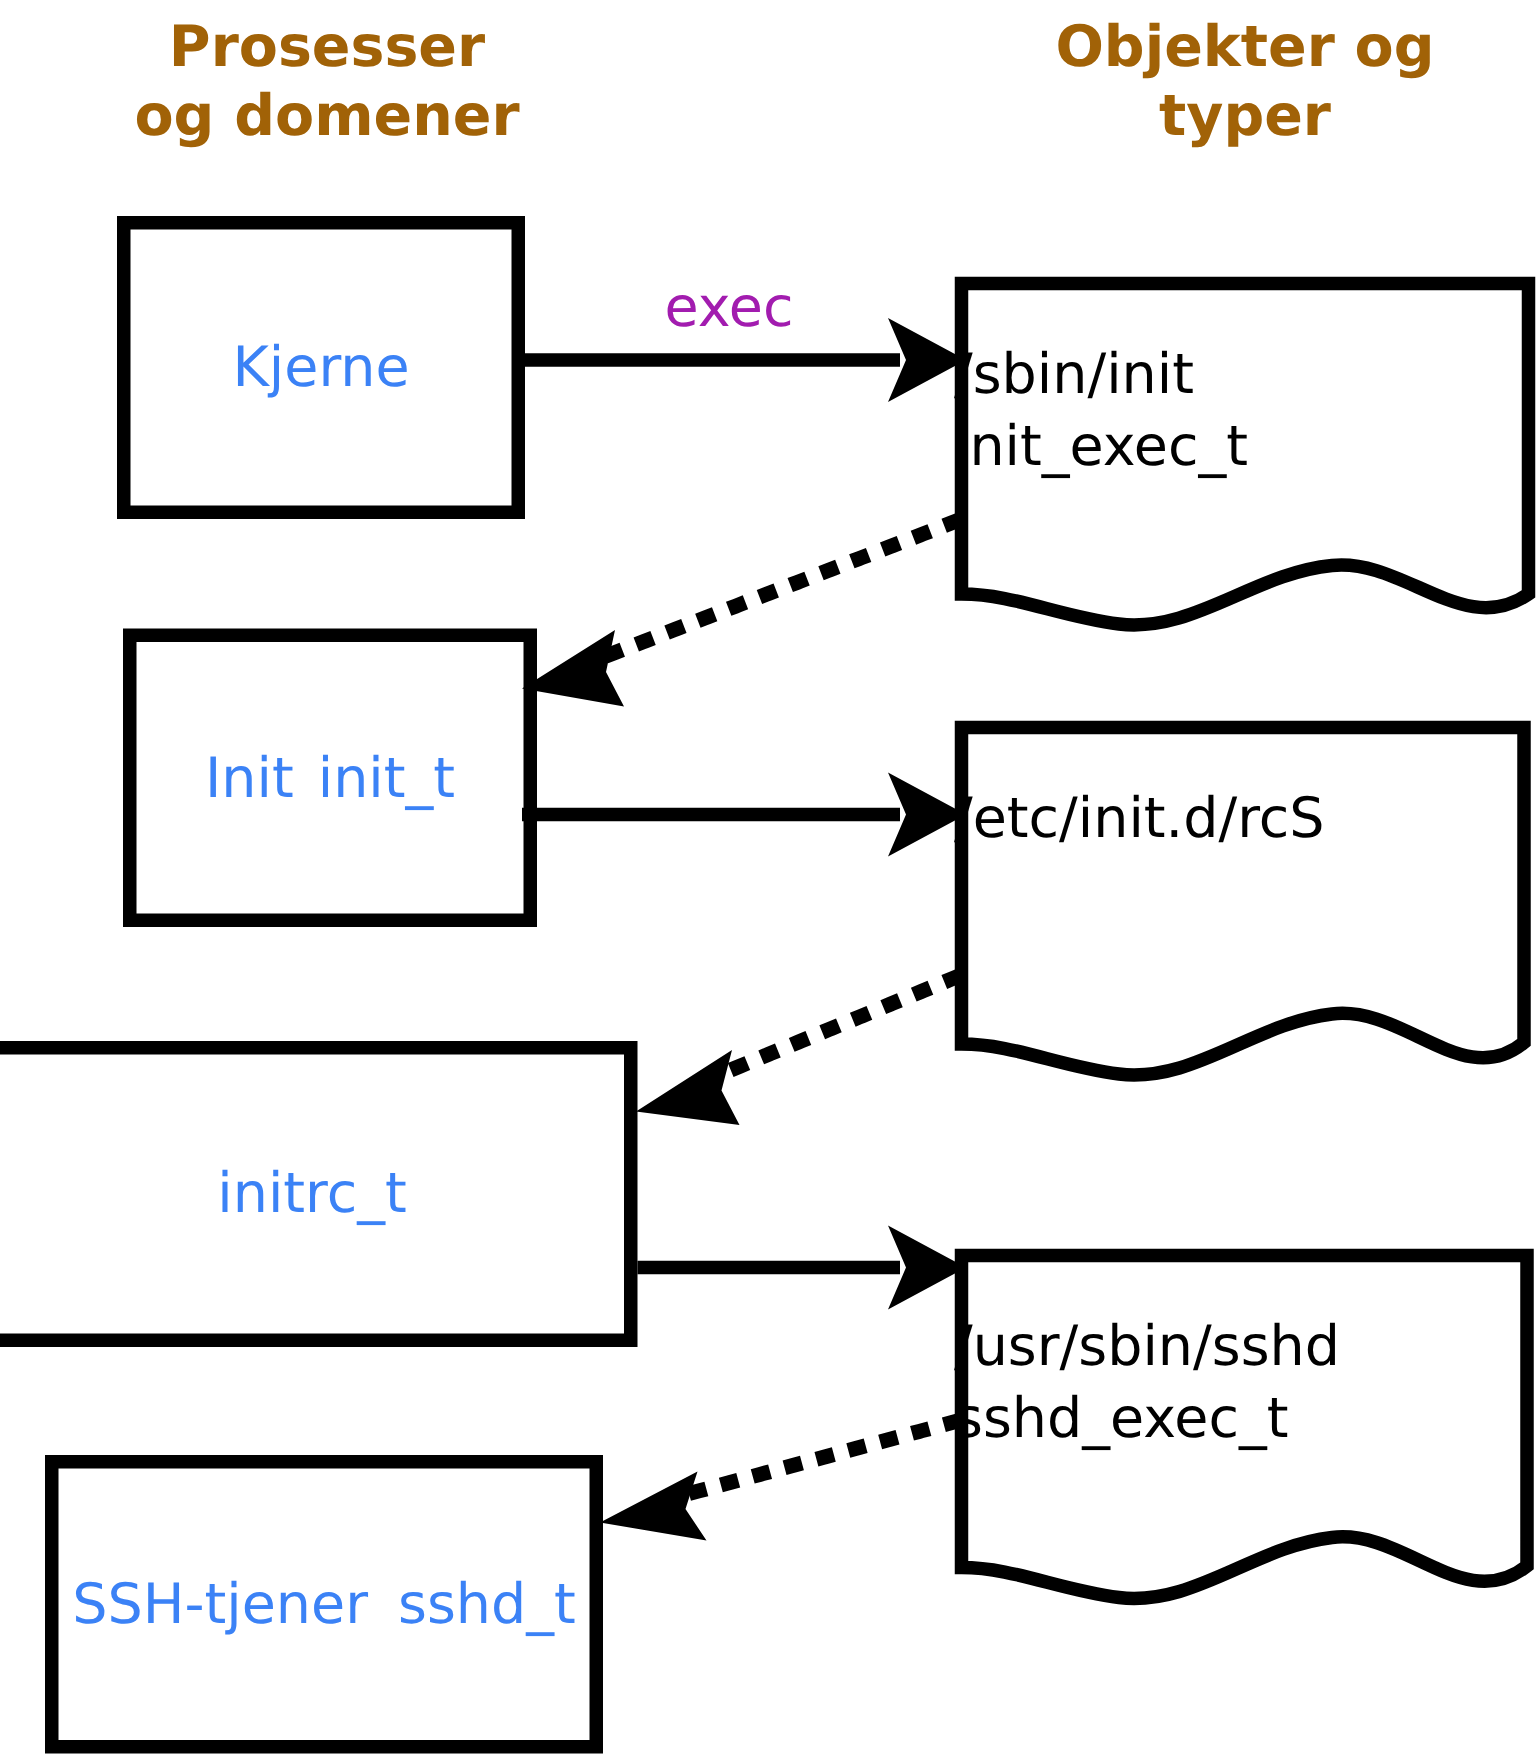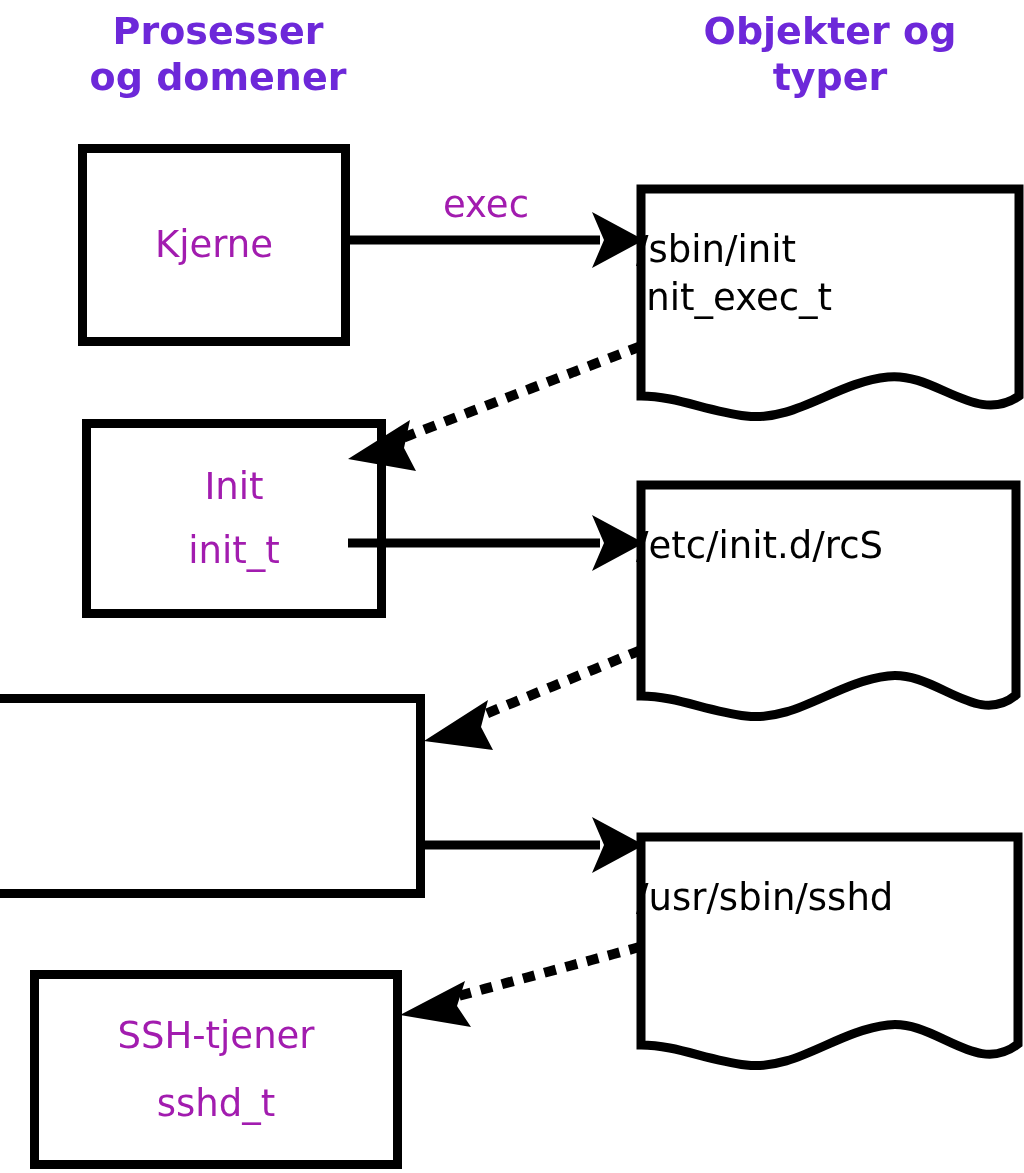--- a/index.html
+++ b/index.html
@@ -17,36 +17,36 @@
     background: #ffffff;
     overflow: hidden;
   }
   .col-header {
     position: absolute;
     font-family: "DejaVu Sans", sans-serif;
     font-weight: bold;
     font-size: 38px;
     line-height: 1.22;
     text-align: center;
-    color: #6d28d9;
+    color: #a16207;
     white-space: pre-line;
   }
   #header-left  { left: 28px;  top: 8px;  width: 380px; }
   #header-right { left: 630px; top: 8px;  width: 400px; }
 
   .proc-box {
     position: absolute;
     box-sizing: border-box;
     background: #ffffff;
     border: 9px solid #000000;
     display: flex;
-    flex-direction: column;
+    flex-direction: row;
     align-items: center;
     justify-content: center;
-    color: #a21caf;
+    color: #3b82f6;
   }
   .proc-box .line {
     font-family: "DejaVu Sans", sans-serif;
     font-size: 37px;
     line-height: 1.28;
     white-space: nowrap;
   }
 
   .doc-shape {
     position: absolute;
@@ -95,26 +95,27 @@
   <div class="col-header" id="header-left">Prosesser
 og domener</div>
 
   <div class="col-header" id="header-right">Objekter og
 typer</div>
 
   <div class="proc-box" style="left:78px; top:144px; width:272px; height:202px;">
     <div class="line">Kjerne</div>
   </div>
 
-  <div class="proc-box" style="left:82px; top:419px; width:304px; height:199px;gap:16px;">
+  <div class="proc-box" style="left:82px; top:419px; width:276px; height:199px;gap:16px;">
     <div class="line">Init</div>
     <div class="line">init_t</div>
   </div>
 
   <div class="proc-box" style="left:-9px; top:694px; width:434px; height:204px;">
+    <div class="line">initrc_t</div>
   </div>
 
   <div class="proc-box" style="left:30px; top:970px; width:372px; height:199px;gap:20px;">
     <div class="line">SSH-tjener</div>
     <div class="line">sshd_t</div>
   </div>
 
   <div class="doc-shape" style="left:636px; top:184px; width:388px; height:240px;">
     <svg width="388" height="240" viewBox="0 0 388 240">
       <path d="M 5 5 L 383 5 L 383 212 C 340 242 300 188 252 193
@@ -131,20 +132,21 @@
     </svg>
     <div class="doc-label" style="top:42px;">/etc/init.d/rcS</div>
   </div>
 
   <div class="doc-shape" style="left:636px; top:832px; width:387px; height:245px;">
     <svg width="387" height="245" viewBox="0 0 387 245">
       <path d="M 5 5 L 382 5 L 382 212 C 340 245 300 187 252 193
                C 200 199 160 239 110 233 C 70 228 40 213 5 213 Z" fill="#ffffff" stroke="#000000" stroke-width="9" stroke-linejoin="miter" stroke-linecap="butt"></path>
     </svg>
     <div class="doc-label" style="top:42px;">/usr/sbin/sshd</div>
+    <div class="doc-label" style="top:90px;">sshd_exec_t</div>
   </div>
 
   <svg class="edge-layer" viewBox="0 0 1024 1173">
 
      /sbin/init  (solid) --&gt;
     <g>
       <line x1="350" y1="240" x2="600" y2="240" stroke="#000000" stroke-width="9"></line>
       <polygon points="592,212 644,240 592,268 604,240" fill="#000000"></polygon>
     </g>
 

